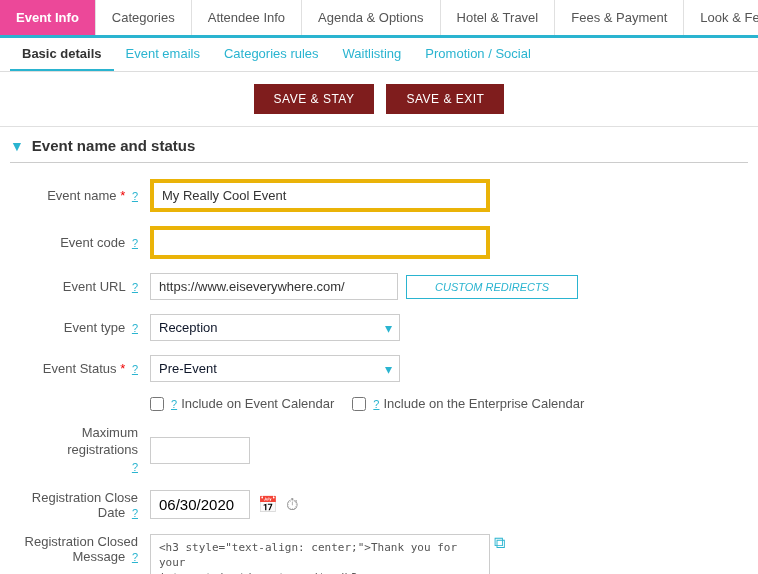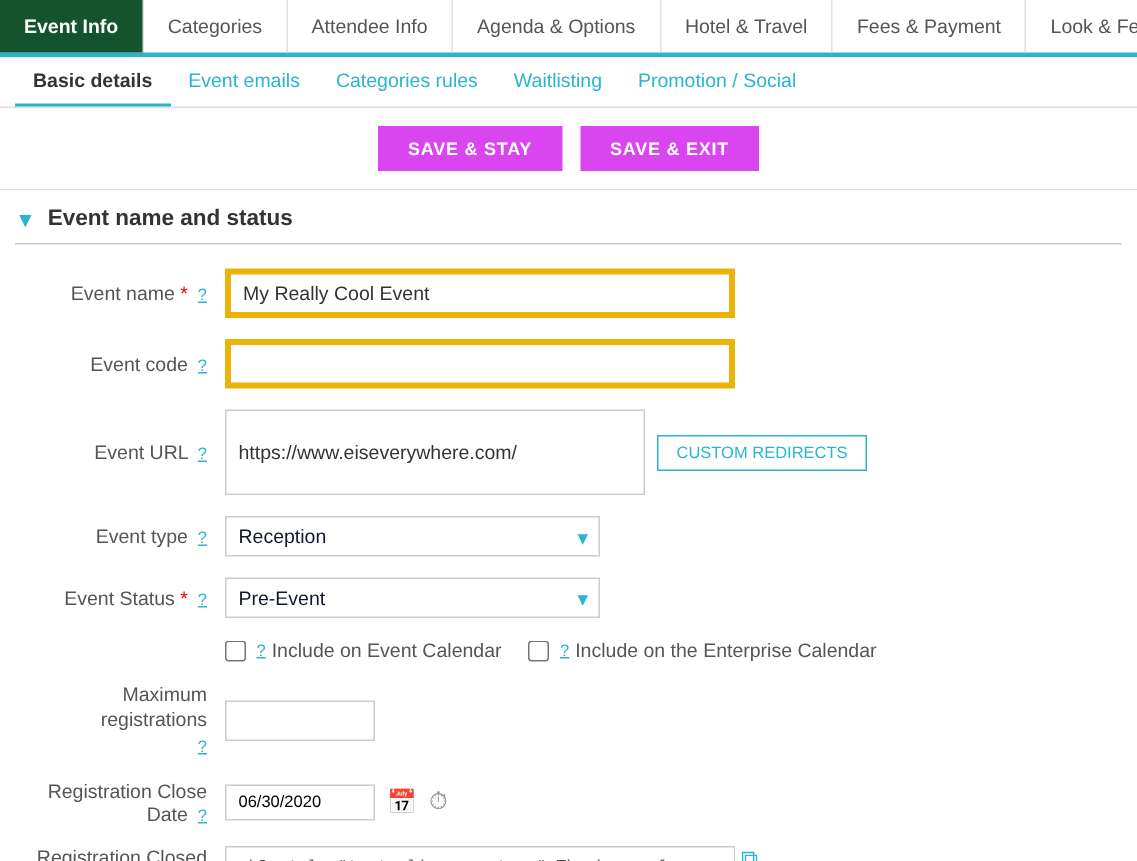--- a/index.html
+++ b/index.html
@@ -13,21 +13,21 @@
     }
     .top-nav-item {
       padding: 10px 16px;
       cursor: pointer;
       color: #555;
       font-size: 13px;
       white-space: nowrap;
       border-right: 1px solid #e0e0e0;
     }
     .top-nav-item.active {
-      background: #14532d;
+      background: #ec4899;
       color: #fff;
       font-weight: bold;
     }
 
     
     .sub-nav {
       display: flex;
       background: #fff;
       border-bottom: 1px solid #ddd;
       padding: 0 10px;
@@ -50,25 +50,25 @@
       display: flex;
       justify-content: center;
       align-items: center;
       gap: 12px;
       padding: 12px 10px;
       background: #fff;
       border-bottom: 1px solid #e0e0e0;
     }
     .btn-save {
       padding: 8px 20px;
-      background: #d946ef;
+      background: #7f1d1d;
       color: #fff;
       border: none;
       font-size: 12px;
-      font-weight: bold;
+      font-weight: normal;
       cursor: pointer;
       letter-spacing: 0.5px;
     }
 
     
     .content {
       background: #fff;
       padding: 0 10px 10px 10px;
     }
 
@@ -124,35 +124,36 @@
       color: #333;
       outline: none;
     }
 
     .url-row {
       display: flex;
       align-items: center;
     }
     .url-input {
       border: 1px solid #ccc;
-      padding: 20px 8px;
-      font-size: 13px;
-      width: 280px;
+      padding: 5px 8px;
+      font-size: 13px;
+      width: 248px;
       color: #333;
       outline: none;
     }
     .btn-custom-redirects {
       margin-left: 8px;
-      padding: 5px 12px;
+      padding: 5px 28px;
       border: 1px solid #2ab4d0;
       background: #fff;
       color: #2ab4d0;
       font-size: 11px;
       cursor: pointer;
       white-space: nowrap;
+      font-style: italic;
     }
 
     .select-wrap {
       position: relative;
       display: inline-block;
       width: 250px;
     }
     .form-select {
       width: 100%;
       border: 1px solid #ccc;
@@ -215,21 +216,21 @@
 
     
     .date-input-wrap {
       display: flex;
       align-items: center;
       gap: 8px;
     }
     .date-field {
       border: 1px solid #ccc;
       padding: 5px 8px;
-      font-size: 11px;
+      font-size: 15px;
       width: 100px;
       outline: none;
     }
     .cal-icon {
       color: #2ab4d0;
       font-size: 16px;
       cursor: pointer;
     }
     .time-field {
       border: 1px solid #ccc;

